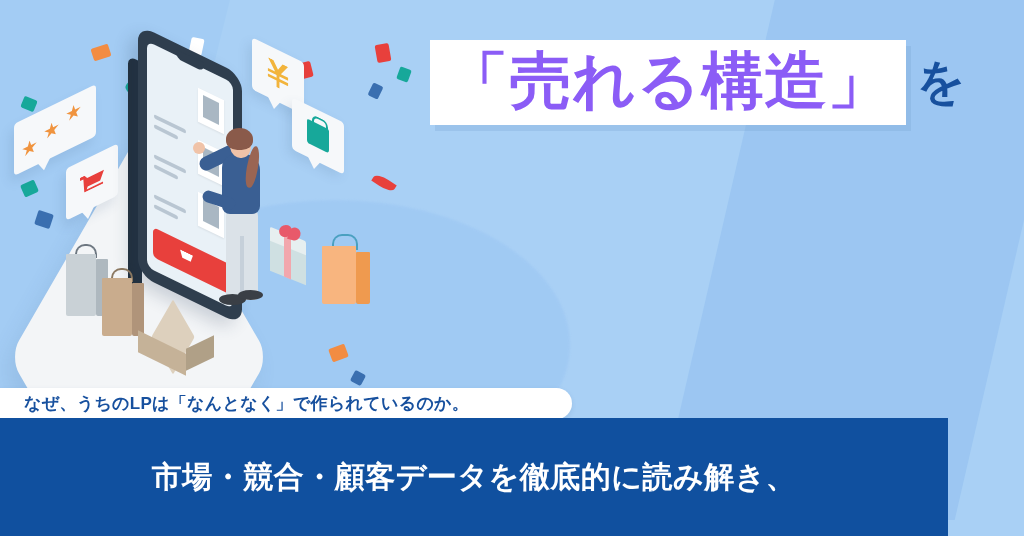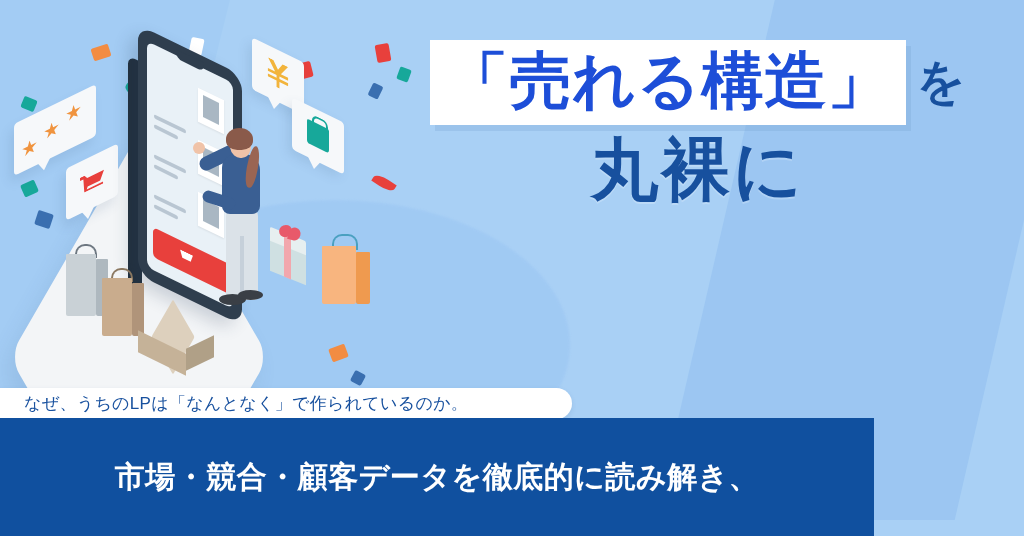--- a/index.html
+++ b/index.html
@@ -141,44 +141,44 @@
     line-height:1;margin:0 0 8px 0;
     text-shadow:0 2px 0 rgba(255,255,255,.22);
   }
   .line1 .small{font-size:50px;}
   .line2-wrap{display:flex;align-items:center;justify-content:center;gap:10px;margin-bottom:10px;}
   .whitebox{
     background:#ffffff;padding:8px 16px 10px 16px;
     box-shadow:5px 6px 0 rgba(120,160,210,.28);
   }
   .line2{
-    font-size:62px;font-weight:700;color:#1d4ed8;letter-spacing:1px;
+    font-size:62px;font-weight:700;color:#8b5cf6;letter-spacing:1px;
     line-height:1.08;white-space:nowrap;
   }
   .wo{font-size:48px;font-weight:700;color:#17509e;line-height:1;}
   .line3{
     font-size:68px;font-weight:700;color:#17509e;letter-spacing:3px;
     line-height:1;margin-top:6px;
     text-shadow:0 2px 0 rgba(255,255,255,.22);
   }
 
   
   .ribbon{
     position:absolute;left:0;top:388px;height:31px;width:572px;
     background:#ffffff;border-radius:0 26px 26px 0;
     display:flex;align-items:center;
     box-shadow:0 2px 5px rgba(40,80,140,.12);
   }
   .ribbon span{
-    padding-left:24px;font-size:17px;font-weight:400;color:#17509e;letter-spacing:.3px;
+    padding-left:24px;font-size:17px;font-weight:700;color:#17509e;letter-spacing:.3px;
   }
 
   
   .bottomband{
-    position:absolute;left:0;bottom:0;width:874px;height:118px;
+    position:absolute;left:0;bottom:0;width:948px;height:118px;
     background:#10509f;display:flex;flex-direction:column;
     align-items:center;justify-content:center;gap:6px;
   }
   .bb-line{
     font-size:30px;font-weight:700;color:#ffffff;letter-spacing:.5px;line-height:1.16;
   }
   .bb-accent{color:#f0b429;}
 </style>
 </head>
 <body>
@@ -306,21 +306,20 @@
 
   <div class="headline">
 
     <div class="line2-wrap">
       <div class="whitebox">
         <div class="line2">「売れる構造」</div>
       </div>
       <div class="wo">を</div>
     </div>
 
-    <div class="line3">丸裸に</div>
   </div>
 
   <div class="ribbon">
     <span>なぜ、うちのLPは「なんとなく」で作られているのか。</span>
   </div>
 
   <div class="bottomband">
     <div class="bb-line">市場・競合・顧客データを徹底的に読み解き、</div>
   </div>
 

